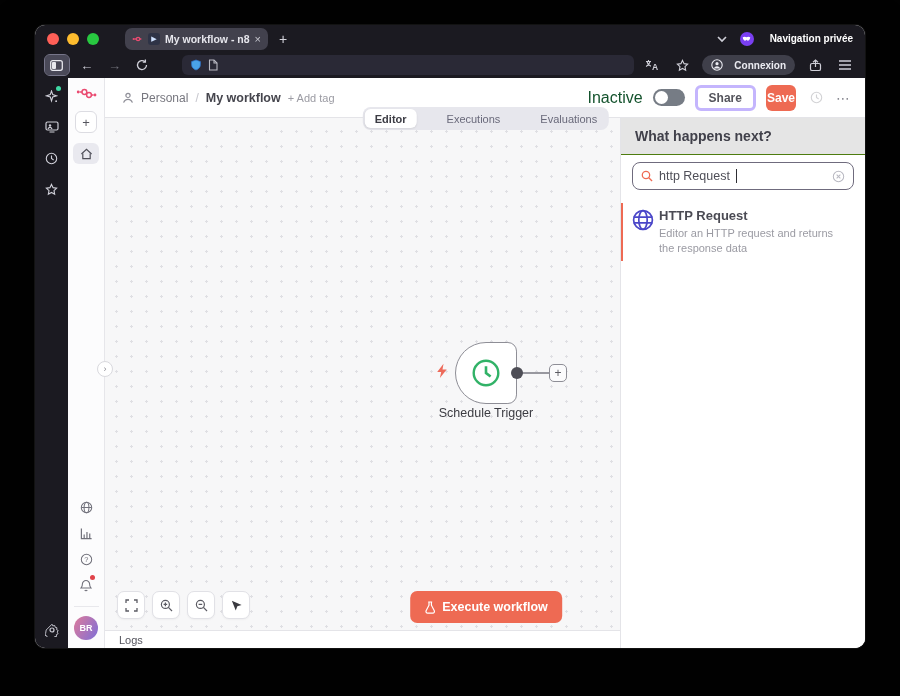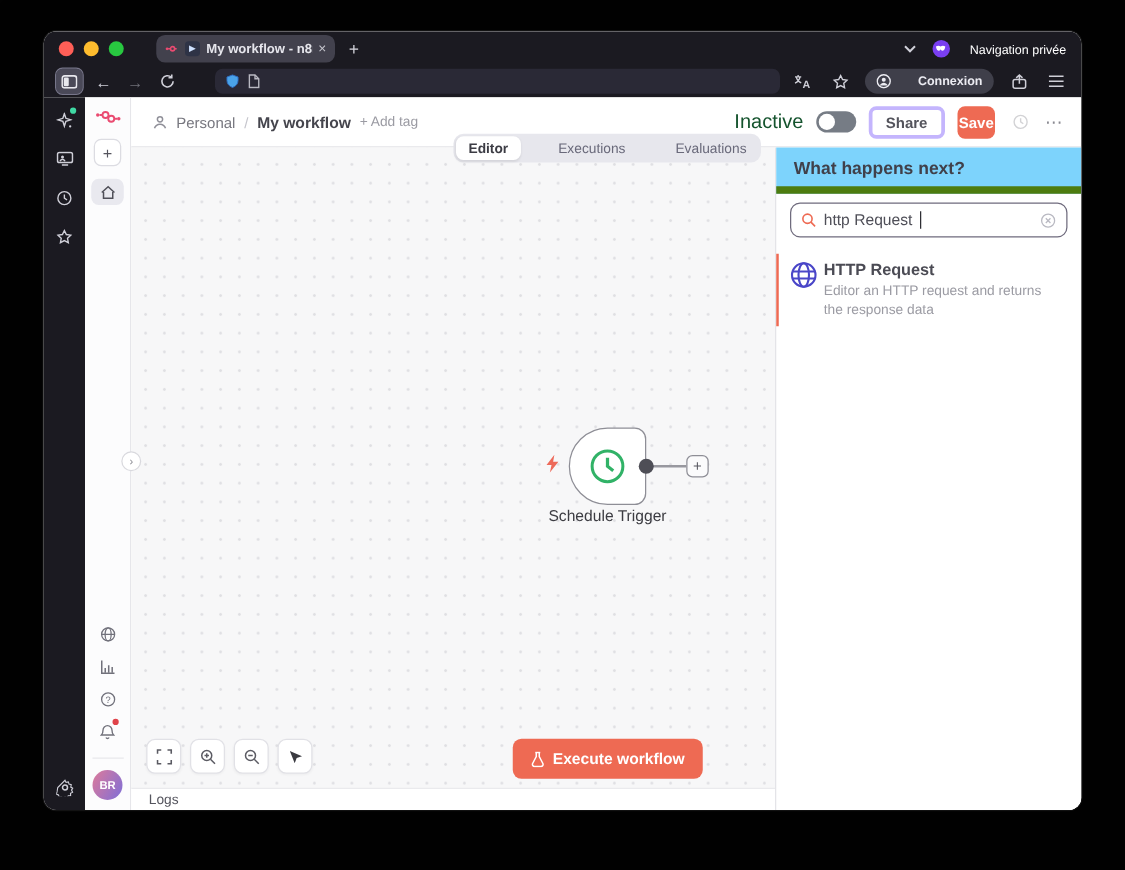--- a/index.html
+++ b/index.html
@@ -17,32 +17,32 @@
   .traffic{display:flex;gap:8px;margin-left:12px;}
   .tl{width:12px;height:12px;border-radius:50%;}
   .tl.r{background:var(--tl-red);} .tl.y{background:var(--tl-yellow);} .tl.g{background:var(--tl-green);}
   .tab{margin-left:26px;width:143px;height:22px;background:#42414d;border-radius:7px;display:flex;align-items:center;padding:0 7px;gap:5px;color:#e6e6ec;font-size:10.5px;}
   .tab .title{flex:1;white-space:nowrap;overflow:hidden;font-weight:600;}
   .tab .close{color:#c7c7cf;font-size:11px;cursor:default;}
   .playbox{width:12px;height:12px;border-radius:3px;background:#2e3346;color:#cfe2ff;font-size:7px;display:flex;align-items:center;justify-content:center;flex-shrink:0;}
   .newtab{margin-left:11px;color:#d4d4dc;font-size:14px;background:none;border:none;}
   .strip-right{margin-left:auto;display:flex;align-items:center;gap:12px;margin-right:12px;}
   .chev{stroke:#cfcfd8;fill:none;stroke-width:1.6;}
-  .private{display:flex;align-items:flex-end;gap:16px;color:#fff;font-size:10px;font-weight:400;}
+  .private{display:flex;align-items:center;gap:16px;color:#fff;font-size:10px;font-weight:700;}
   .mask-badge{width:14px;height:14px;border-radius:50%;background:var(--private-purple);display:flex;align-items:center;justify-content:center;}
 
   .navbar{position:absolute;left:0;top:27px;width:100%;height:26px;background:var(--chrome);display:flex;align-items:center;gap:8px;padding:0 10px;}
   .navbtn{background:none;border:none;color:var(--chrome-item);font-size:13px;line-height:1;display:flex;align-items:center;justify-content:center;width:20px;height:20px;}
   .navbtn.dim{color:#6f6f78;}
   .sb-toggle{width:24px;height:20px;background:#4a4958;border-radius:5px;display:flex;align-items:center;justify-content:center;outline:1px solid #77768a;}
   .urlbar{flex:0 0 auto;width:452px;height:20px;margin-left:22px;background:#2a2936;border-radius:6px;display:flex;align-items:center;gap:6px;padding:0 8px;}
   .url-text{font-size:10.5px;color:#9b9ba6;white-space:nowrap;overflow:hidden;}
   .url-text b{color:#f4f4f8;font-weight:700;}
   .nav-right{margin-left:auto;display:flex;align-items:center;gap:10px;}
-  .connexion{height:20px;border-radius:11px;background:#3f3f4a;border:none;display:flex;align-items:center;gap:21px;padding:0 9px;color:#ececf2;font-size:10px;font-weight:600;}
+  .connexion{height:20px;border-radius:11px;background:#3f3f4a;border:none;display:flex;align-items:center;gap:11px;padding:0 9px;color:#ececf2;font-size:10px;font-weight:600;}
 
   
   .content{position:absolute;left:0;top:53px;width:100%;height:570px;display:flex;}
   .ff-sidebar{width:33px;background:var(--chrome);display:flex;flex-direction:column;align-items:center;padding:10px 0;gap:15px;}
   .ff-ic{position:relative;width:16px;height:16px;display:flex;align-items:center;justify-content:center;color:var(--chrome-item);background:none;border:none;}
   .greendot{position:absolute;right:-1px;top:-2px;width:5px;height:5px;border-radius:50%;background:#3fd9a4;}
   .ff-spacer{flex:1;}
 
   
   .n8n-app{flex:1;display:flex;background:#fff;}
@@ -88,21 +88,21 @@
   .node-label{position:absolute;left:321px;top:288px;width:120px;text-align:center;font-size:12.5px;color:#3c3c42;}
 
   .canvas-controls{position:absolute;left:12px;top:473px;display:flex;gap:7px;}
   .cbtn{width:28px;height:28px;background:#fff;border:1px solid #e1e1e6;border-radius:7px;display:flex;align-items:center;justify-content:center;color:#5b5b63;box-shadow:0 1px 2px rgba(0,0,0,.04);}
   .exec-btn{position:absolute;left:381px;top:473px;transform:translateX(-50%);height:28px;padding:16px 14px;background:var(--accent);border:none;border-radius:7px;color:#fff;font-size:12.5px;font-weight:600;display:flex;align-items:center;gap:6px;white-space:nowrap;}
 
   .logs-bar{height:18px;border-top:1px solid #e4e4e8;background:#fff;display:flex;align-items:center;padding-left:14px;font-size:11px;color:#55555e;}
 
   
   .right-panel{width:245px;border-left:1px solid #e4e4e8;background:#fff;display:flex;flex-direction:column;}
-  .panel-title{height:37px;background:#7dd3fc;border-bottom:6px solid #4d7c0f;display:flex;align-items:center;padding-left:14px;font-size:14px;font-weight:700;color:#40404a;}
+  .panel-title{height:37px;background:#e5e5e5;border-bottom:1px solid #4d7c0f;display:flex;align-items:center;padding-left:14px;font-size:14px;font-weight:700;color:#40404a;}
   .search-wrap{padding:7px 11px 0;}
   .search-box{height:28px;border:1px solid #6f6b7d;border-radius:8px;background:#fff;display:flex;align-items:center;gap:6px;padding:0 8px;}
   .search-text{font-size:12.5px;color:#4f4f58;}
   .caret{width:1px;height:14px;background:#2e2e34;}
   .search-spacer{flex:1;}
   .result-item{position:relative;margin-top:15px;padding:3px 14px 3px 10px;display:flex;gap:4px;}
   .accent-bar{position:absolute;left:0;top:-2px;bottom:-2px;width:2px;background:var(--accent);}
   .res-texts{padding-left:0;}
   .res-title{font-size:13px;font-weight:600;color:#4b4b54;margin-bottom:3px;}
   .res-desc{font-size:11px;color:#9b9ba3;line-height:1.35;max-width:178px;}

